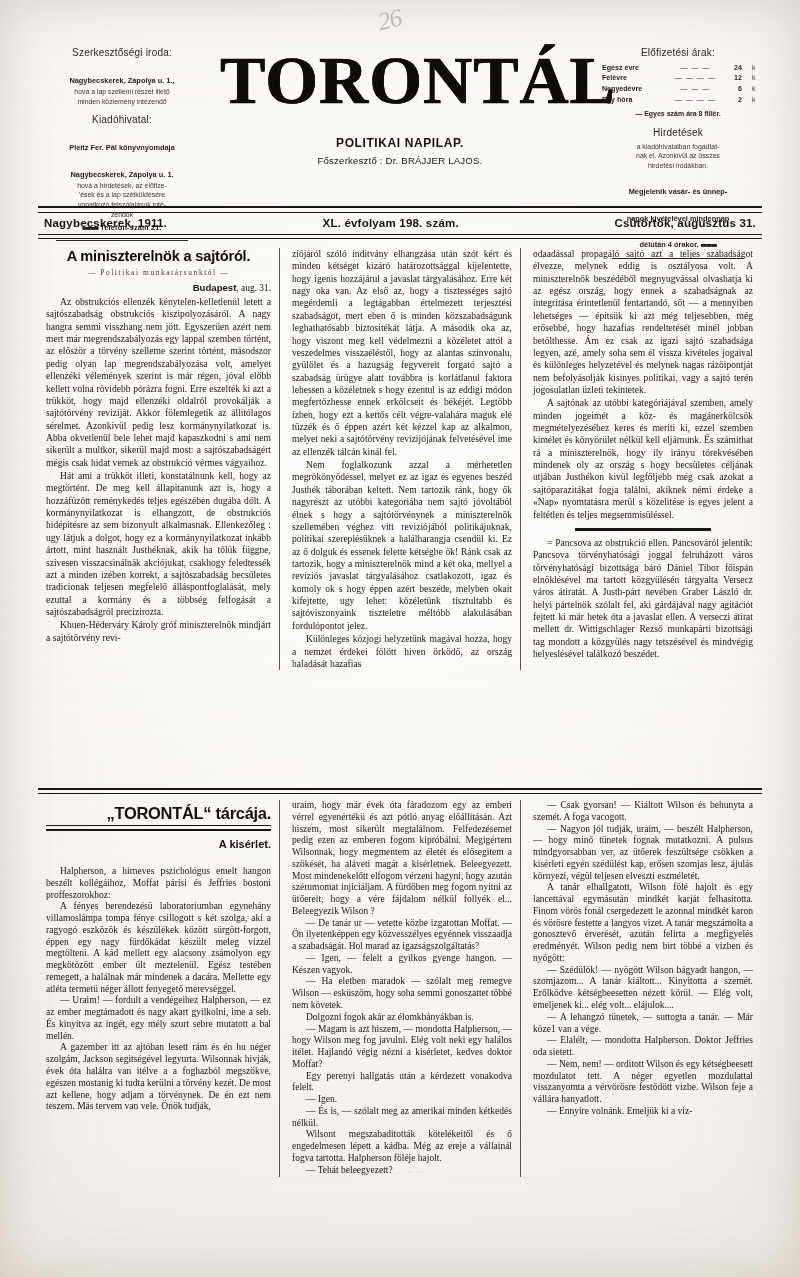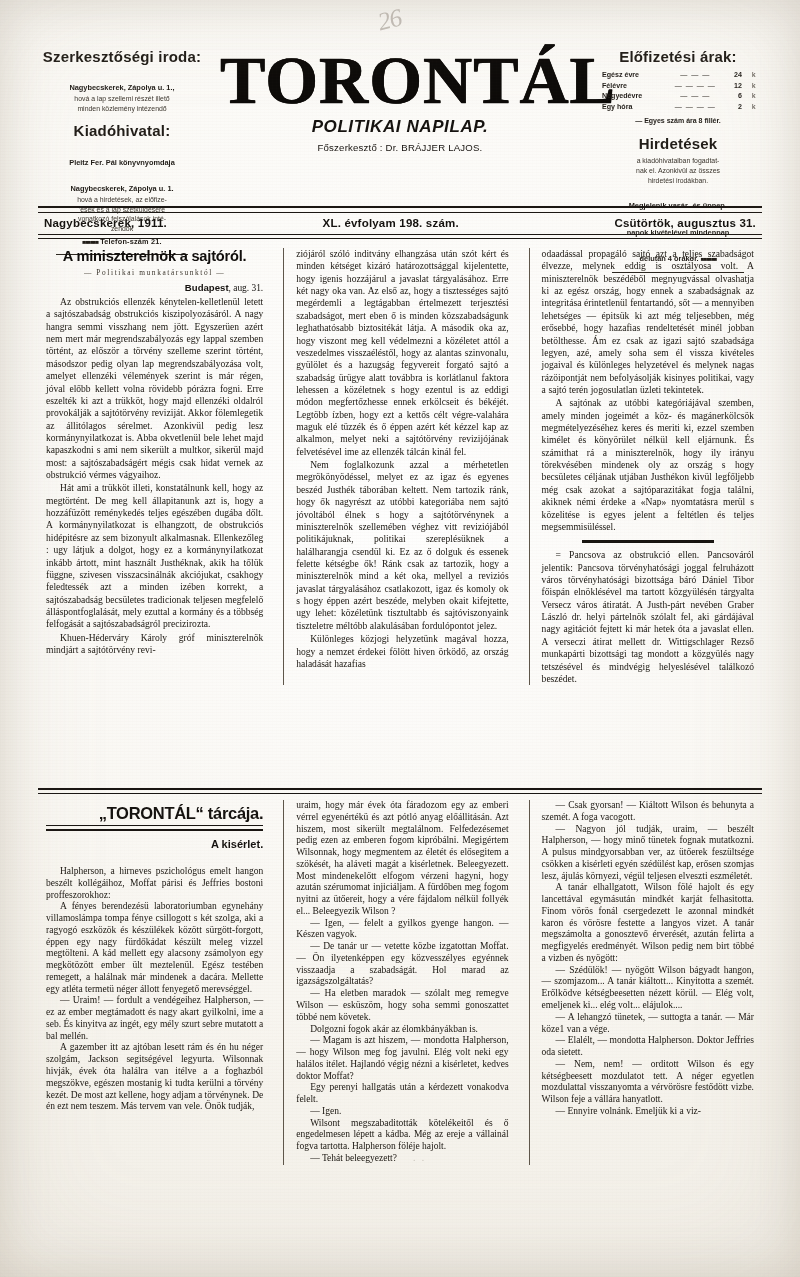--- a/index.html
+++ b/index.html
@@ -68,22 +68,22 @@
   }
   .mh-side {
     width: 168px;
     text-align: center;
     font-size: 7.1px;
     line-height: 1.42;
     font-family: "Liberation Sans", sans-serif;
     color: #211d18;
   }
   .mh-side .hd {
-    font-weight: bold;
-    font-size: 15px;
+    font-weight: normal;
+    font-size: 10px;
     letter-spacing: .2px;
     margin-bottom: 2px;
     display: block;
   }
   .mh-side .sub {
     font-weight: bold;
     font-size: 7.4px;
     display: block;
     margin-top: 16px;
   }
@@ -118,24 +118,23 @@
     text-shadow:
       0 0 .6px #0d0b09,
       .4px .3px 0 rgba(20,16,12,.55),
       -.4px -.2px 0 rgba(40,34,26,.35);
     -webkit-text-stroke: .5px #0d0b09;
     margin: 0;
   }
   .logo-sub {
     font-family: "Liberation Sans", sans-serif;
     font-weight: bold;
-    font-size: 17px;
+    font-size: 12px;
     letter-spacing: .6px;
-    margin-top: 4px;
-    font-style: italic;
+    margin-top: 23px;
   }
   .logo-ed {
     font-family: "Liberation Sans", sans-serif;
     font-size: 9.6px;
     letter-spacing: .2px;
     margin-top: 5px;
     color: #17130f;
   }
 
   
@@ -170,21 +169,21 @@
     letter-spacing: .2px;
     color: #14110e;
   }
 
   
   .cols {
     position: absolute;
     left: 38px;
     width: 724px;
     display: flex;
-    gap: 12px;
+    gap: 0;
   }
   .cols.top { top: 248px; }
   .col {
     width: 241px;
     padding: 0 8px;
     box-sizing: border-box;
   }
   .col + .col { border-left: 1px solid #5e564a; padding-left: 12px; }
 
   .headline {
@@ -406,27 +405,28 @@
       <div class="f-rule-bot" style="width:100%;margin-bottom:6px"></div>
       <div class="feu-sub">A kisérlet.</div>
       <p class="feu">Halpherson, a hirneves pszichológus emelt hangon beszélt kollégáihoz, Moffat párisi és Jeffries bostoni proffeszorokhoz:</p>
       <p class="feu">A fényes berendezésü laboratoriumban egynehány villamoslámpa tompa fénye csillogott s két szolga, aki a ragyogó eszközök és készülékek között sürgött-forgott, éppen egy nagy fürdőkádat készült meleg vizzel megtölteni. A kád mellett egy alacsony zsámolyon egy megkötözött ember ült meztelenül. Egész testében remegett, a halálnak már mindenek a dacára. Mellette egy atléta termetü néger állott fenyegető merevséggel.</p>
       <p class="feu">— Uraim! — fordult a vendégeihez Halpherson, — ez az ember megtámadott és nagy akart gyilkolni, ime a seb. És kinyitva az ingét, egy mély szurt sebre mutatott a bal mellén.</p>
       <p class="feu">A gazember itt az ajtóban lesett rám és én hu néger szolgám, Jackson segitségével legyurta. Wilsonnak hivják, évek óta halálra van itélve a a foghazból megszökve, egészen mostanig ki tudta kerülni a törvény kezét. De most azt kellene, hogy adjam a törvénynek. De én ezt nem teszem. Más tervem van vele. Önök tudják,</p>
     </div>
 
     <div class="col">
       <p class="feu" style="text-indent:0">uraim, hogy már évek óta fáradozom egy az emberi vérrel egyenértékü és azt pótló anyag előállitásán. Azt hiszem, most sikerült megtalálnom. Felfedezésemet pedig ezen az emberen fogom kipróbálni. Megigértem Wilsonnak, hogy megmentem az életét és elősegitem a szökését, ha aláveti magát a kisérletnek. Beleegyezett. Most mindenekelőtt elfogom vérzeni hagyni, hogy azután szérumomat injiciáljam. A fürdőben meg fogom nyitni az ütőereit, hogy a vére fájdalom nélkül follyék el... Beleegyezik Wilson ?</p>
+      <p class="feu">— De tanár ur — vetette közbe izgatottan Moffat. — Ön ilyetenképpen egy közvesszélyes egyénnek visszaadja a szabadságát. Hol marad az igazságszolgáltatás?</p>
       <p class="feu">— Igen, — felelt a gyilkos gyenge hangon. — Készen vagyok.</p>
-      <p class="feu">— De tanár ur — vetette közbe izgatottan Moffat. — Ön ilyetenképpen egy közvesszélyes egyénnek visszaadja a szabadságát. Hol marad az igazságszolgáltatás?</p>
       <p class="feu">— Ha eletben maradok — szólalt meg remegve Wilson — esküszöm, hogy soha semmi gonoszattet többé nem követek.</p>
       <p class="feu">Dolgozni fogok akár az élomkbányákban is.</p>
       <p class="feu">— Magam is azt hiszem, — mondotta Halpherson, — hogy Wilson meg fog javulni. Elég volt neki egy halálos itélet. Hajlandó végig nézni a kisérletet, kedves doktor Moffat?</p>
       <p class="feu">Egy perenyi hallgatás után a kérdezett vonakodva felelt.</p>
       <p class="feu">— Igen.</p>
+      <p class="feu">— És is, — szólalt meg az amerikai minden kétkedés nélkül.</p>
       <p class="feu">Wilsont megszabaditották kötelékeitől és ő engedelmesen lépett a kádba. Még az ereje a vállainál fogva tartotta. Halpherson föléje hajolt.</p>
       <p class="feu"><span>— Tehát beleegyezett?</span> <span class="scribble">. .</span></p>
     </div>
 
     <div class="col">
       <p class="feu">— Csak gyorsan! — Kiáltott Wilson és behunyta a szemét. A foga vacogott.</p>
       <p class="feu">— Nagyon jól tudják, uraim, — beszélt Halpherson, — hogy minő tünetek fognak mutatkozni. A pulsus mindgyorsabban ver, az ütőerek feszültsége csökken a kisérleti egyén szédülést kap, erősen szomjas lesz, ájulás környezi, végül teljesen elveszti eszméletét.</p>
       <p class="feu">A tanár elhallgatott, Wilson fölé hajolt és egy lancettával egymásután mindkét karját felhasitotta. Finom vörös fonál csergedezett le azonnal mindkét karon és vörösre festette a langyos vizet. A tanár megszámolta a gonosztevő érverését, azután felirta a megfigyelés eredményét. Wilson pedig nem birt többé a vizben és nyögött:</p>
       <p class="feu">— Szédülök! — nyögött Wilson bágyadt hangon, — szomjazom... A tanár kiáltott... Kinyitotta a szemét. Erőlködve kétségbeesetten nézett körül. — Elég volt, emeljenek ki... elég volt... elájulok....</p>
       <p class="feu">— A lehangzó tünetek, — suttogta a tanár. — Már köze1 van a vége.</p>

